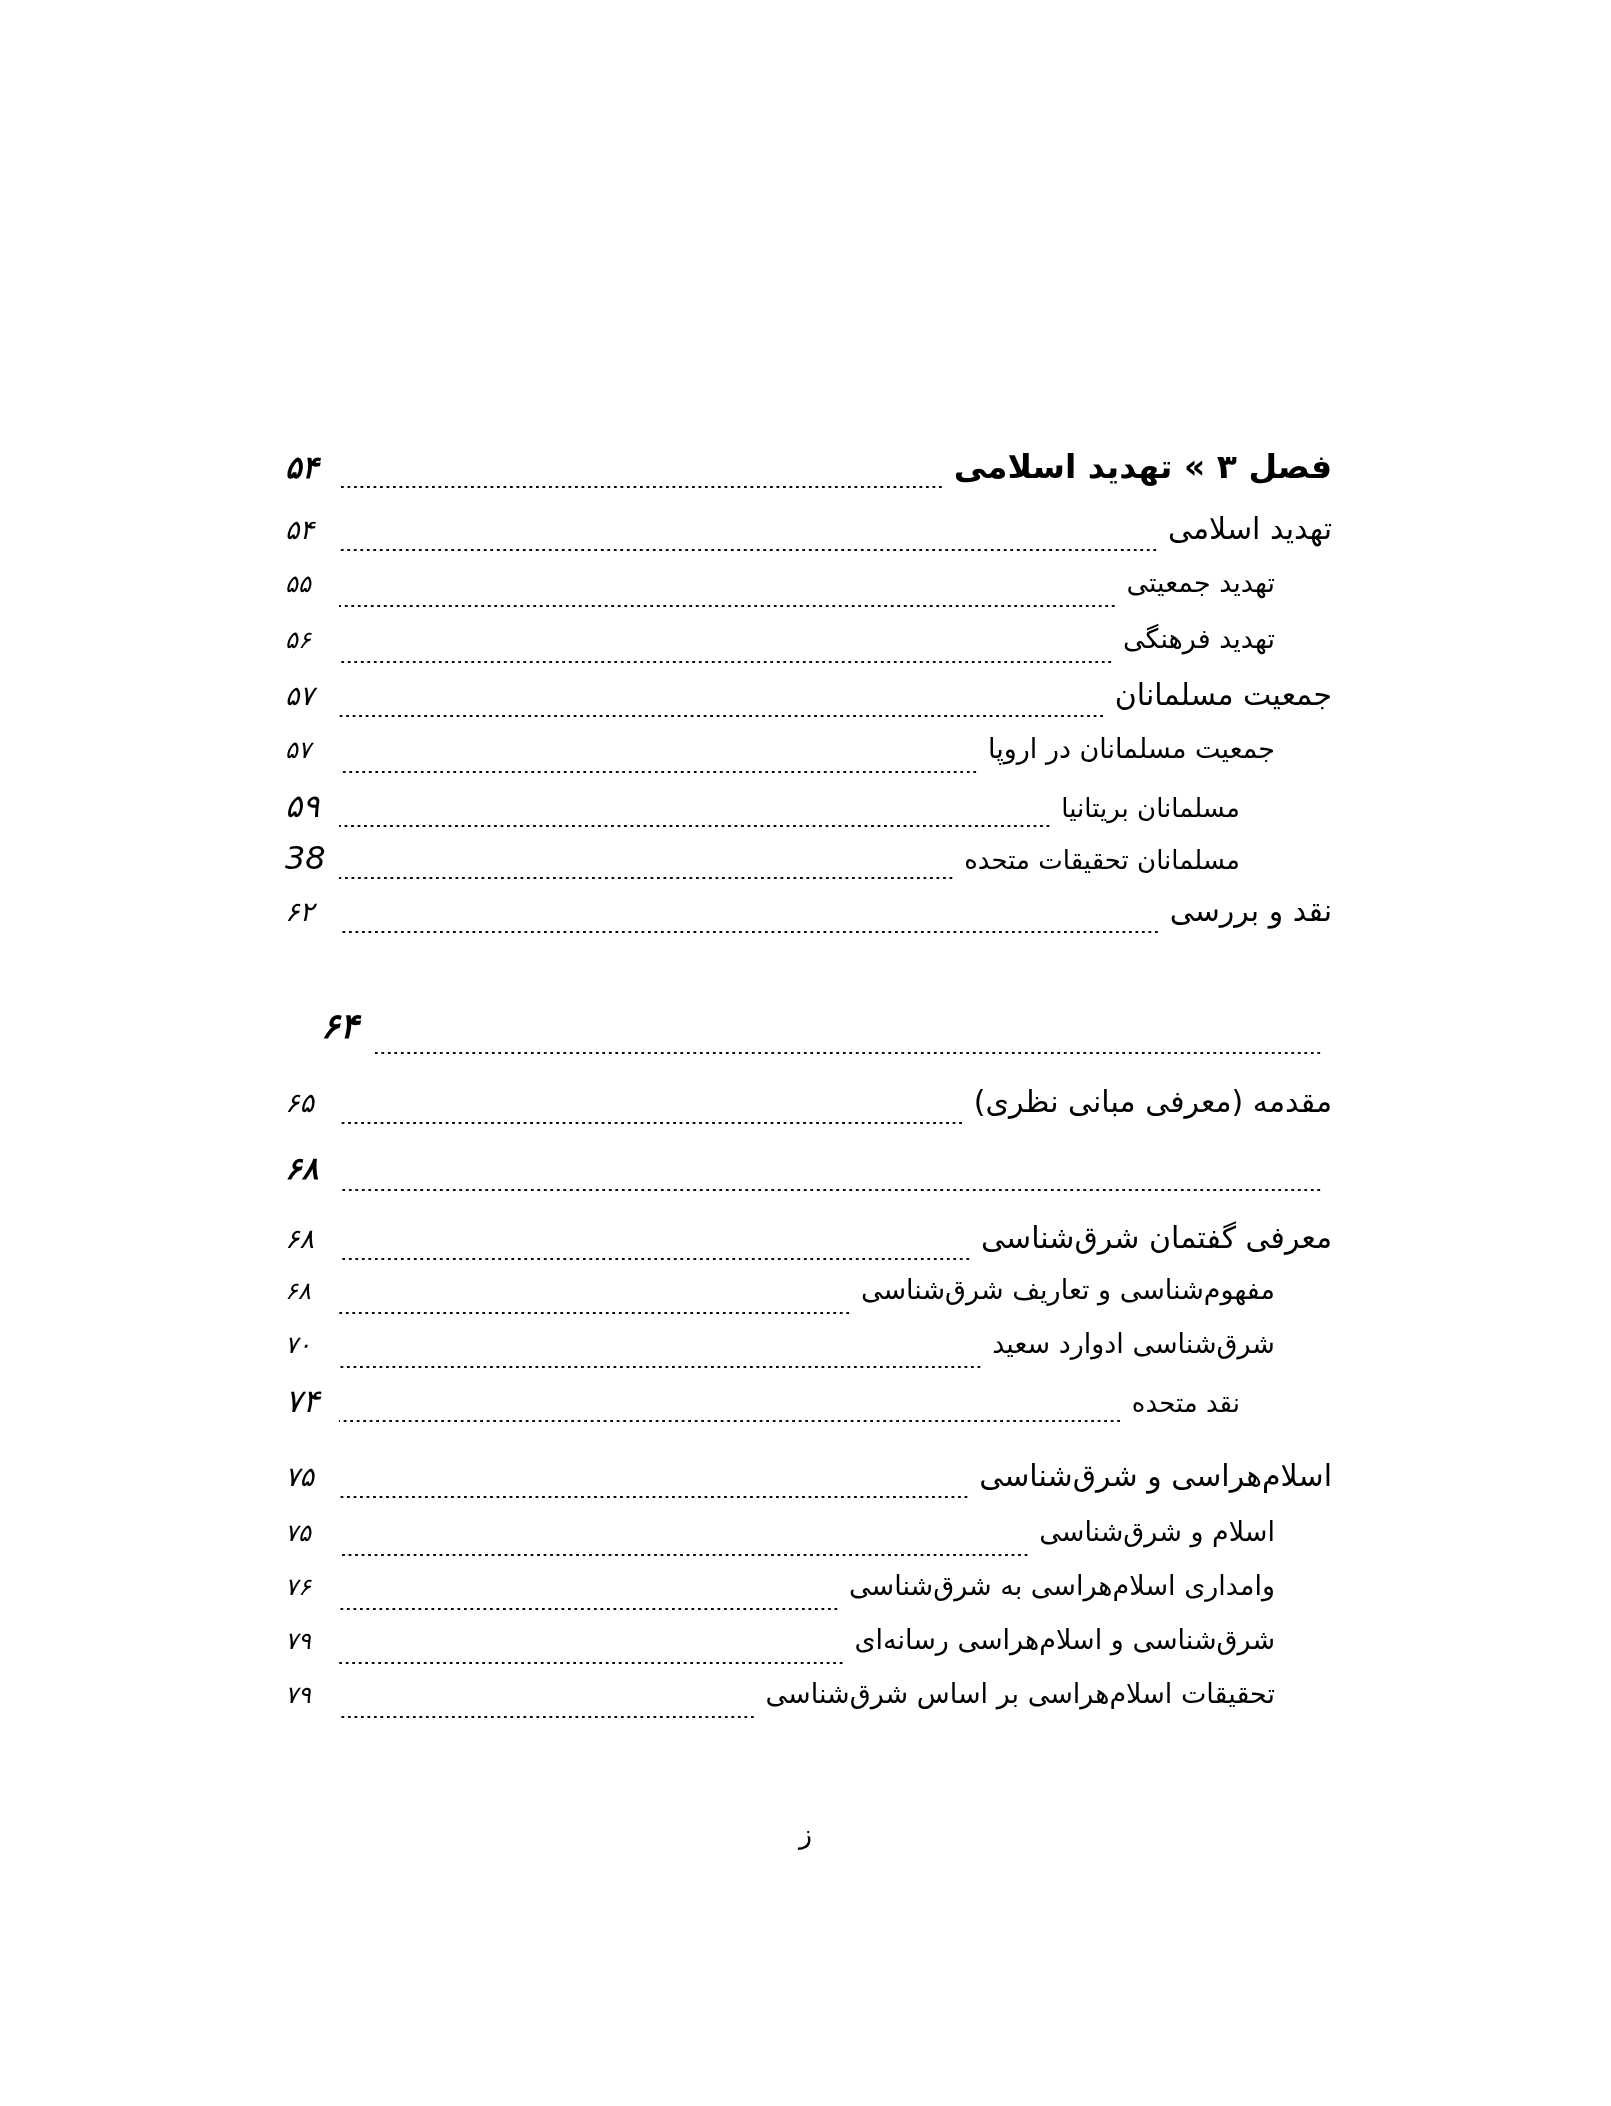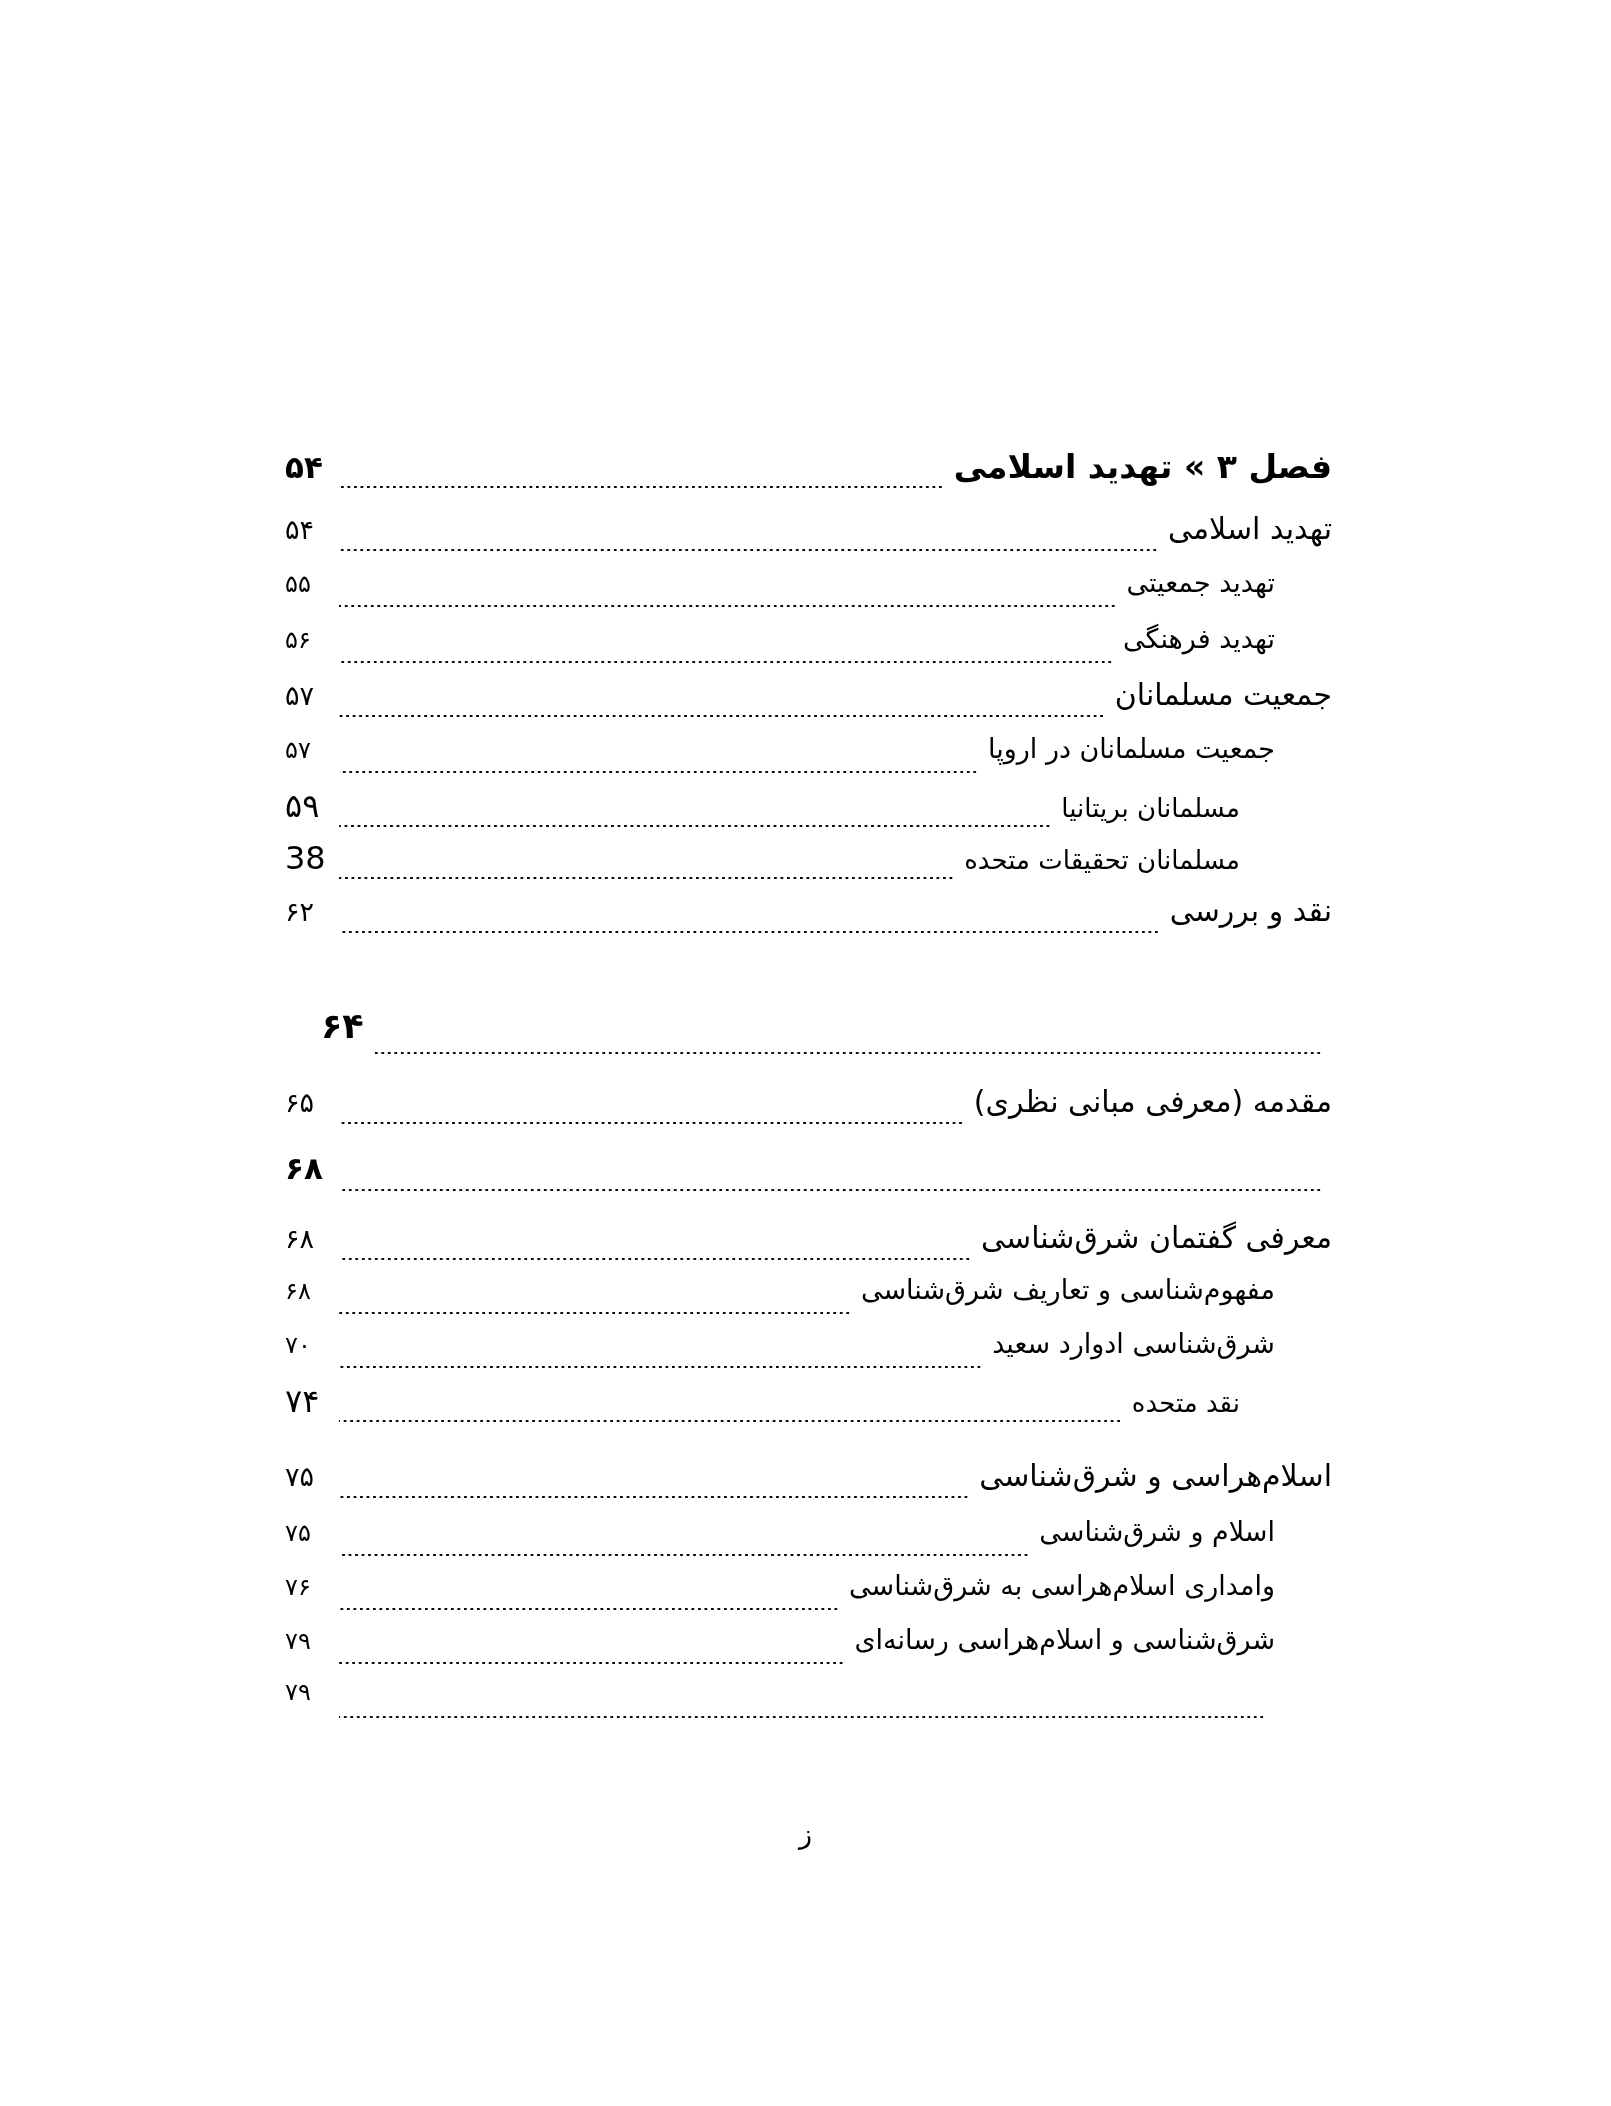--- a/index.html
+++ b/index.html
@@ -45,20 +45,21 @@
     margin: 0 10px;
     background-image: radial-gradient(circle, #0a0a0a 1.25px, rgba(0,0,0,0) 1.55px);
     background-size: 6.5px 6.5px;
     background-repeat: repeat-x;
     background-position: right bottom;
   }
   .row .page {
     flex: 0 0 auto;
     min-width: 44px;
     text-align: left;
+    font-style: italic;
   }
   
   .lvl-part   { font-size: 37px; font-weight: bold; height: 62px; }
   .lvl-part .leader { margin-bottom: 12px; }
   .lvl-part .page   { font-size: 35px; margin-left: 36px; }
   .lvl-chapter { font-size: 33px; font-weight: bold; height: 54px; }
   .lvl-chapter .leader { margin-bottom: 11px; }
   .lvl-chapter .page   { font-size: 31px; }
   .lvl-h2 { font-size: 30px; height: 52px; }
   .lvl-h2 .leader { margin-bottom: 10px; }
@@ -207,20 +208,21 @@
     <span class="page">۷۶</span>
   </div>
 
   <div class="row lvl-h3 g1">
     <span class="title">شرق‌شناسی و اسلام‌هراسی رسانه‌ای</span>
     <span class="leader"></span>
     <span class="page">۷۹</span>
   </div>
 
   <div class="row lvl-h3 g1">
+    <span class="title">تحقیقات اسلام‌هراسی بر اساس شرق‌شناسی</span>
     <span class="leader"></span>
     <span class="page">۷۹</span>
   </div>
 </div>
 
   <div id="footer-mark">ز</div>
 
 </div>
 
 </body></html>

